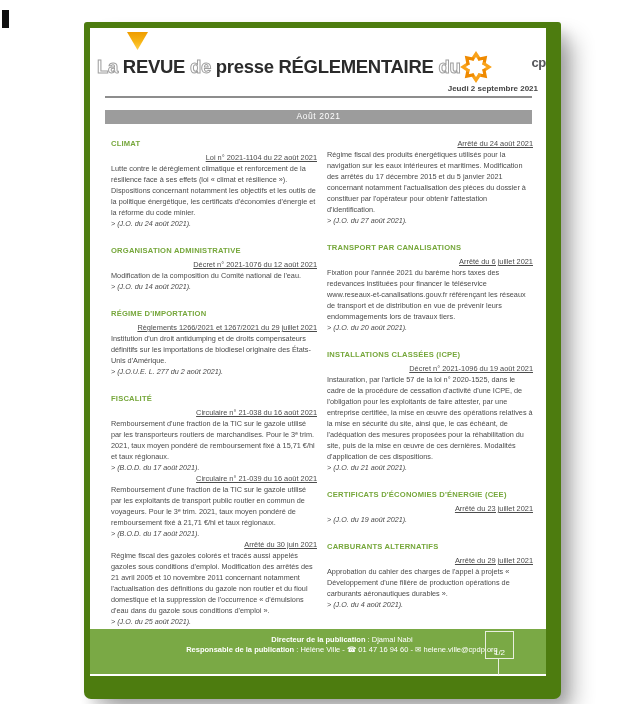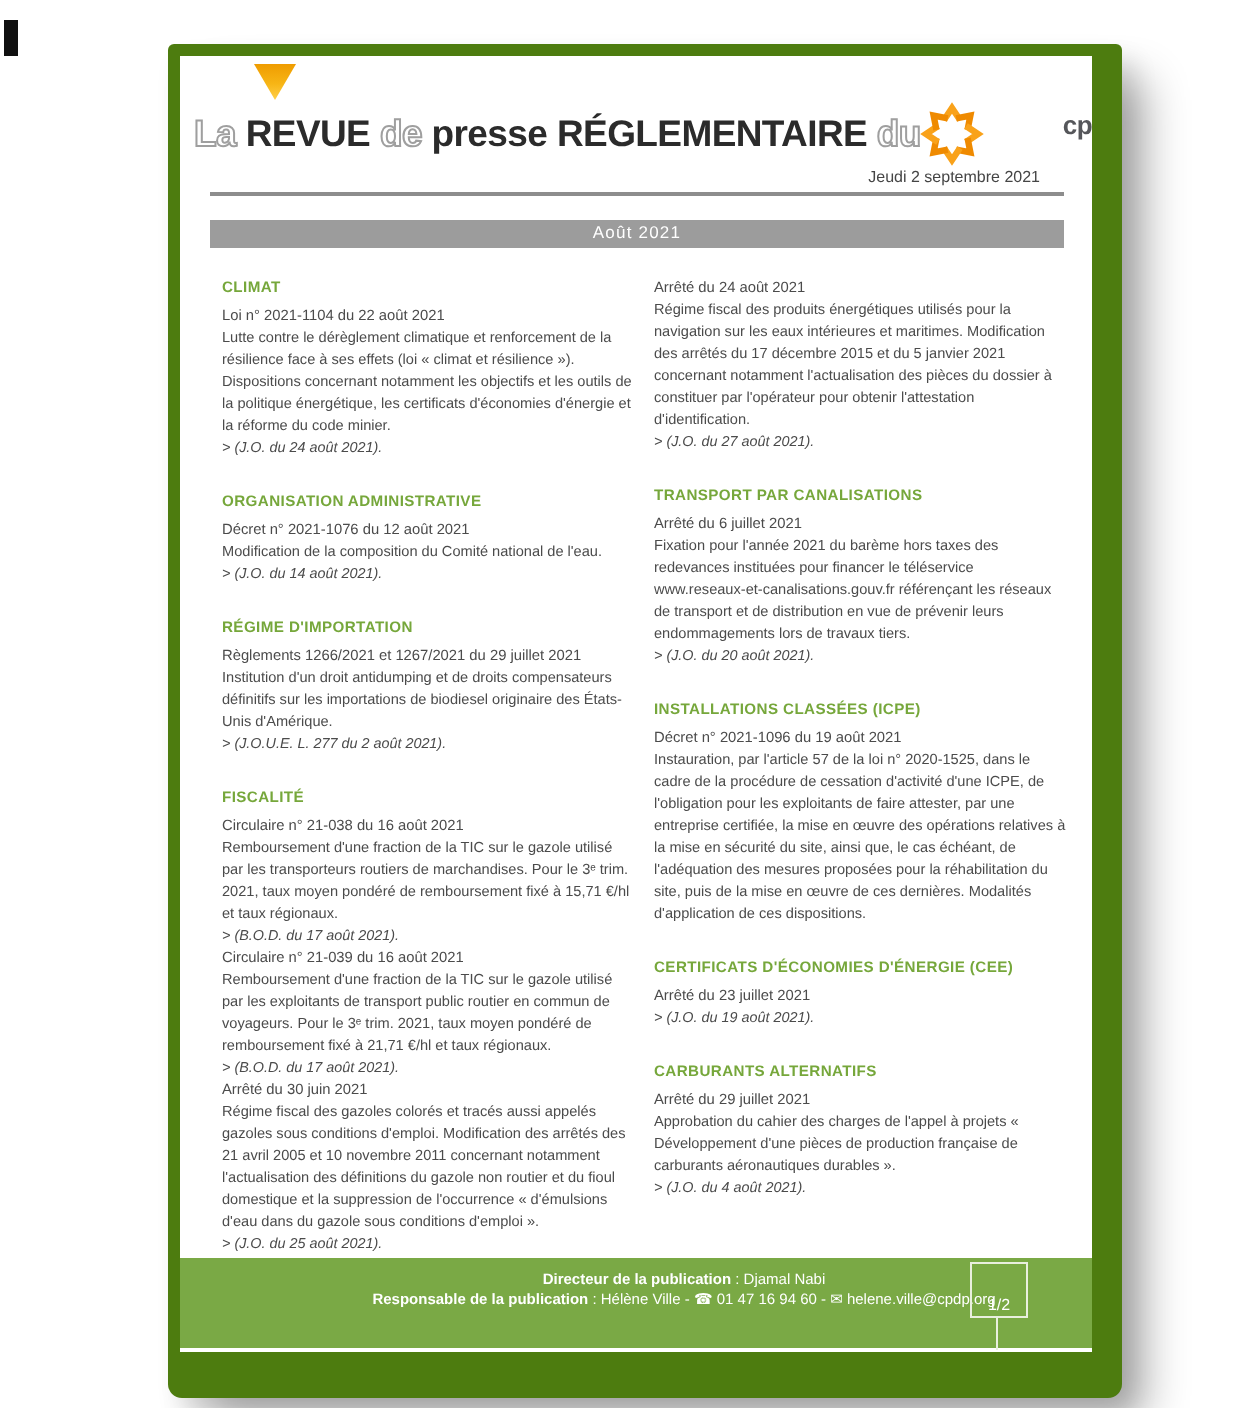--- a/index.html
+++ b/index.html
@@ -39,21 +39,21 @@
   }
   .main-title .outline{
     color:#ffffff;-webkit-text-stroke:1px #9f9f9f;font-weight:700;
   }
   .logo{display:flex;align-items:center;gap:4px;}
   .logo svg{width:32px;height:32px;display:block;}
   .logo-text{display:flex;margin-left:35px;}
   .logo-name{font-size:13px;font-weight:700;color:#55565a;line-height:12px;letter-spacing:-0.3px;}
   .logo-sub{font-size:5px;line-height:5.5px;color:#ef8a00;margin-top:1.5px;border-top:1px solid #ef8a00;padding-top:1px;}
   .issue-date{
-    position:absolute;right:26px;top:56px;font-size:8px;font-weight:400;color:#454545;
+    position:absolute;right:8px;top:56px;font-size:8px;font-weight:700;color:#454545;
   }
   .head-rule{
     position:absolute;left:15px;right:14px;top:68px;height:2px;background:#8d8d8d;
   }
   .month-banner{
     position:absolute;left:15px;right:14px;top:82px;height:14px;
     background:#9c9c9c;color:#ffffff;font-size:8.5px;letter-spacing:0.6px;
     text-align:center;line-height:13.5px;font-weight:400;
   }
   
@@ -63,21 +63,21 @@
   .col{flex:1;min-width:0;}
   .section{margin-top:16px;}
   .col .section:first-child{margin-top:2px;}
   .section-title{
     margin:0 0 3px 0;font-size:7.6px;font-weight:700;color:#76a73b;
     letter-spacing:0.2px;line-height:11px;
   }
   .entry{margin:0;}
   .entry-link{
     font-size:7.4px;color:#4b4b4b;line-height:11px;
-    cursor:pointer;
+    text-decoration:underline;cursor:pointer;text-align:right;
   }
   .entry-body{
     margin:0;font-size:7.3px;color:#4b4b4b;line-height:11px;
   }
   .entry-ref{
     margin:0;font-size:7.2px;color:#4b4b4b;line-height:11px;font-style:italic;
   }
   
   .footer{
     position:absolute;left:0;top:601px;width:456px;height:45px;
@@ -212,38 +212,39 @@
     <p class="entry-ref">&gt; (J.O. du 20 août 2021).</p>
   </div>
 </section>
 
   <section class="section">
     <h2 class="section-title">INSTALLATIONS CLASSÉES (ICPE)</h2>
 
   <div class="entry">
     <div class="entry-link">Décret n° 2021-1096 du 19 août 2021</div>
     <p class="entry-body">Instauration, par l'article 57 de la loi n° 2020-1525, dans le cadre de la procédure de cessation d'activité d'une ICPE, de l'obligation pour les exploitants de faire attester, par une entreprise certifiée, la mise en œuvre des opérations relatives à la mise en sécurité du site, ainsi que, le cas échéant, de l'adéquation des mesures proposées pour la réhabilitation du site, puis de la mise en œuvre de ces dernières. Modalités d'application de ces dispositions.</p>
+    <p class="entry-ref">&gt; (J.O. du 21 août 2021).</p>
   </div>
 </section>
 
   <section class="section">
     <h2 class="section-title">CERTIFICATS D'ÉCONOMIES D'ÉNERGIE (CEE)</h2>
 
   <div class="entry">
     <div class="entry-link">Arrêté du 23 juillet 2021</div>
     <p class="entry-ref">&gt; (J.O. du 19 août 2021).</p>
   </div>
 </section>
 
   <section class="section">
     <h2 class="section-title">CARBURANTS ALTERNATIFS</h2>
 
   <div class="entry">
     <div class="entry-link">Arrêté du 29 juillet 2021</div>
-    <p class="entry-body">Approbation du cahier des charges de l'appel à projets « Développement d'une pièces de production française de carburants aéronautiques durables ».</p>
+    <p class="entry-body">Approbation du cahier des charges de l'appel à projets « Développement d'une filière de production opérations de carburants aéronautiques durables ».</p>
     <p class="entry-ref">&gt; (J.O. du 4 août 2021).</p>
   </div>
 </section>
 </div>
     </div>
 
     <div class="footer">
       <div class="footer-line"><span class="b">Directeur de la publication</span><span> : Djamal Nabi</span></div>
       <div class="footer-line"><span class="b">Responsable de la publication</span><span> : Hélène Ville - </span><span>☎</span><span> 01 47 16 94 60 - </span><span>✉</span><span> helene.ville@cpdp.org</span></div>
       <div class="page-badge">

